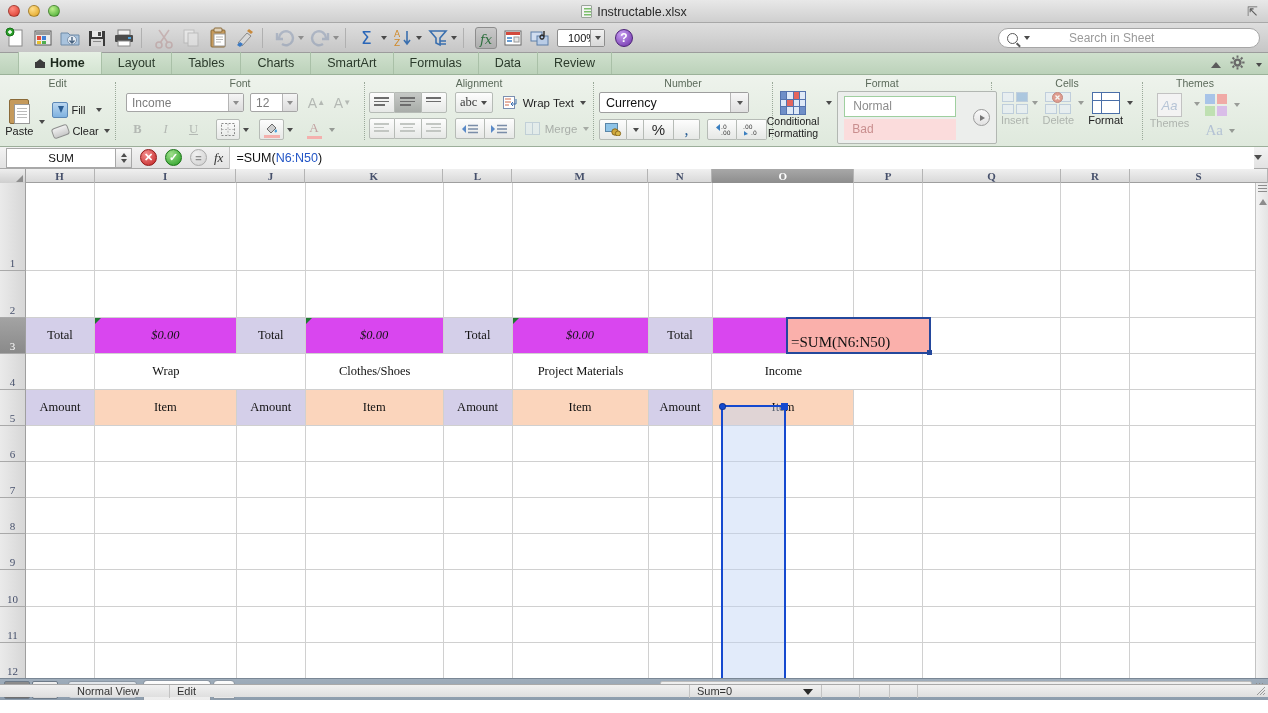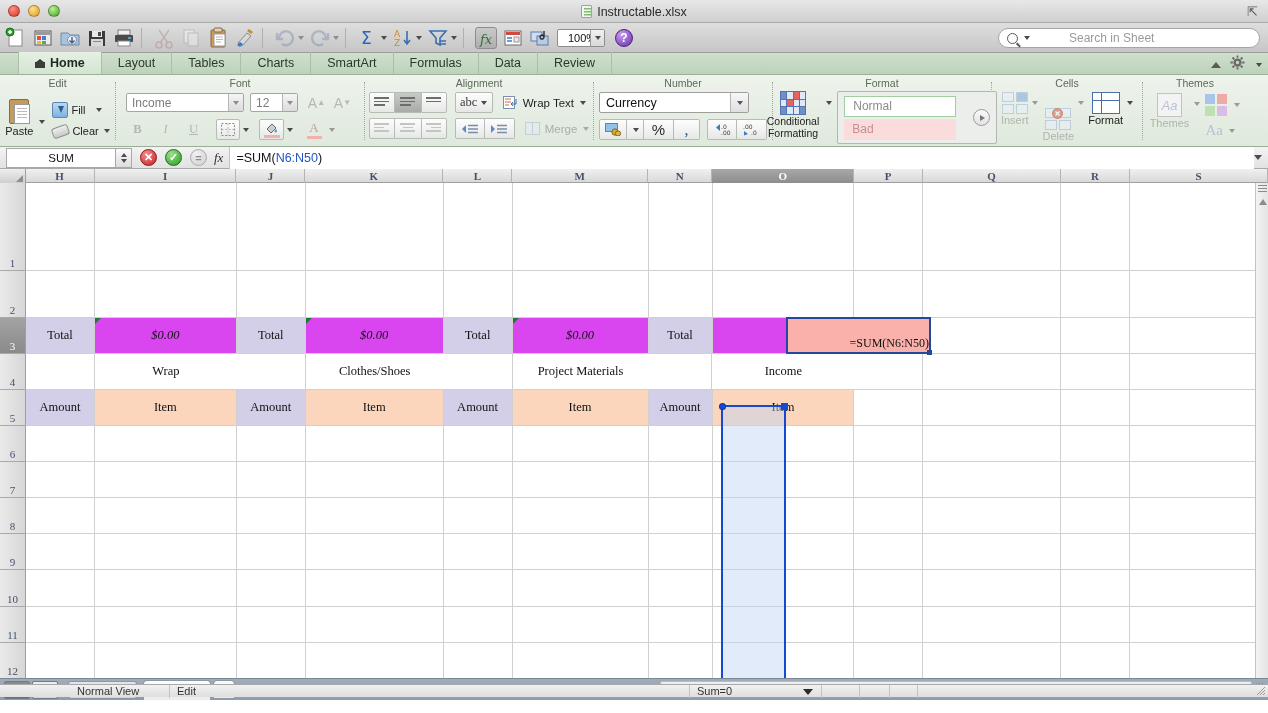--- a/index.html
+++ b/index.html
@@ -213,22 +213,22 @@
   .cell{border-right:1px solid #d0d0d0;display:flex;align-items:center;justify-content:center;
         font-size:12.5px;color:#111;font-family:"Liberation Serif",serif;box-sizing:border-box;position:relative;overflow:hidden;}
   .cell.lav{background:#d4cfe9;}
   .cell.pink{background:#d946ef;font-style:italic;}
   .cell.peach{background:#fbd5bc;}
   .cell.white{background:#fff;}
   .cmt{position:absolute;left:0;top:0;width:0;height:0;border-left:6px solid #1e7a32;border-bottom:6px solid transparent;}
   
   .editcell{
     position:absolute;border:2px solid #24489c;background:#fab0ab;
-    display:flex;align-items:flex-end;justify-content:flex-end;
-    font-size:12px;color:#111;font-family:"Liberation Serif",serif;padding-left:14px;padding-bottom:1px;
+    display:flex;align-items:flex-end;justify-content:flex-start;
+    font-size:15px;color:#111;font-family:"Liberation Serif",serif;padding-left:3px;padding-bottom:1px;
     z-index:6;
   }
   .editcell .handle{position:absolute;right:-3px;bottom:-3px;width:5px;height:5px;background:#24489c;}
   
   .rangesel{position:absolute;border:2px solid #1549cf;background:rgba(190,210,245,.45);z-index:5;}
   .rangesel .hn{position:absolute;width:7px;height:7px;background:#1549cf;}
   .rangesel .hn.tl{left:-4px;top:-4px;} .rangesel .hn.tr{right:-4px;top:-4px;}
   .vscroll{position:absolute;right:0;top:14px;width:13px;bottom:0;background:linear-gradient(90deg,#f3f3f3,#e4e4e4);border-left:1px solid #c3c3c3;}
   .vscroll .tri{position:absolute;left:3px;top:16px;border-left:4px solid transparent;border-right:4px solid transparent;border-bottom:6px solid #8c8c8c;}
   .vs-lines{position:absolute;left:2px;top:2px;width:9px;height:7px;
@@ -726,21 +726,21 @@
               <div class="cg">
                 <i></i>
                 <i style="background:#7aa6d8"></i>
                 <i></i>
                 <i></i>
               </div>
             </div>
           <div class="minilbl dis">Insert</div>
         </div>
         <div class="caret" style="margin-top:9px;opacity:.5"></div>
-        <div class="btn-col" style="margin-left:2px;margin-top:16px;">
+        <div class="btn-col" style="margin-left:2px;">
           <div class="cellico" style="opacity:.55">
               <div class="cg">
                 <i></i>
                 <i></i>
                 <i></i>
                 <i></i>
               </div>
             <svg style="position:absolute;left:7px;top:0" width="11" height="11" viewBox="0 0 11 11">
                 <circle cx="5.5" cy="5.5" r="5" fill="#d85a4a" stroke="#a03628"></circle>
                 <path d="M3.5 3.5l4 4M7.5 3.5l-4 4" stroke="#fff" stroke-width="1.3"></path>

